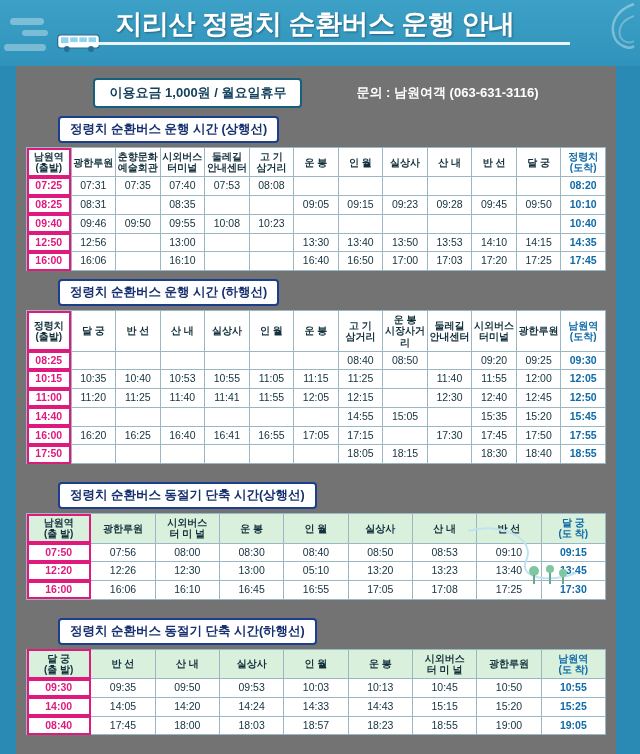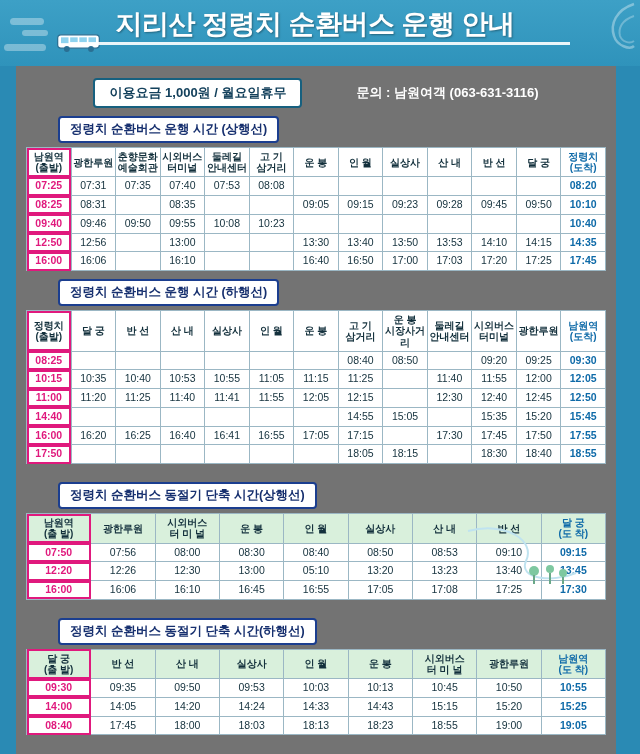--- a/index.html
+++ b/index.html
@@ -469,21 +469,21 @@
           <td>14:43</td>
           <td>15:15</td>
           <td>15:20</td>
           <td class="lastcol">15:25</td>
         </tr>
         <tr>
           <td class="pink firstcol-box">08:40</td>
           <td>17:45</td>
           <td>18:00</td>
           <td>18:03</td>
-          <td>18:13</td>
+          <td>18:57</td>
           <td>18:23</td>
           <td>18:55</td>
           <td>19:00</td>
           <td class="lastcol">19:05</td>
         </tr>
       </tbody>
     </table>
   </div>
 
 </div>

